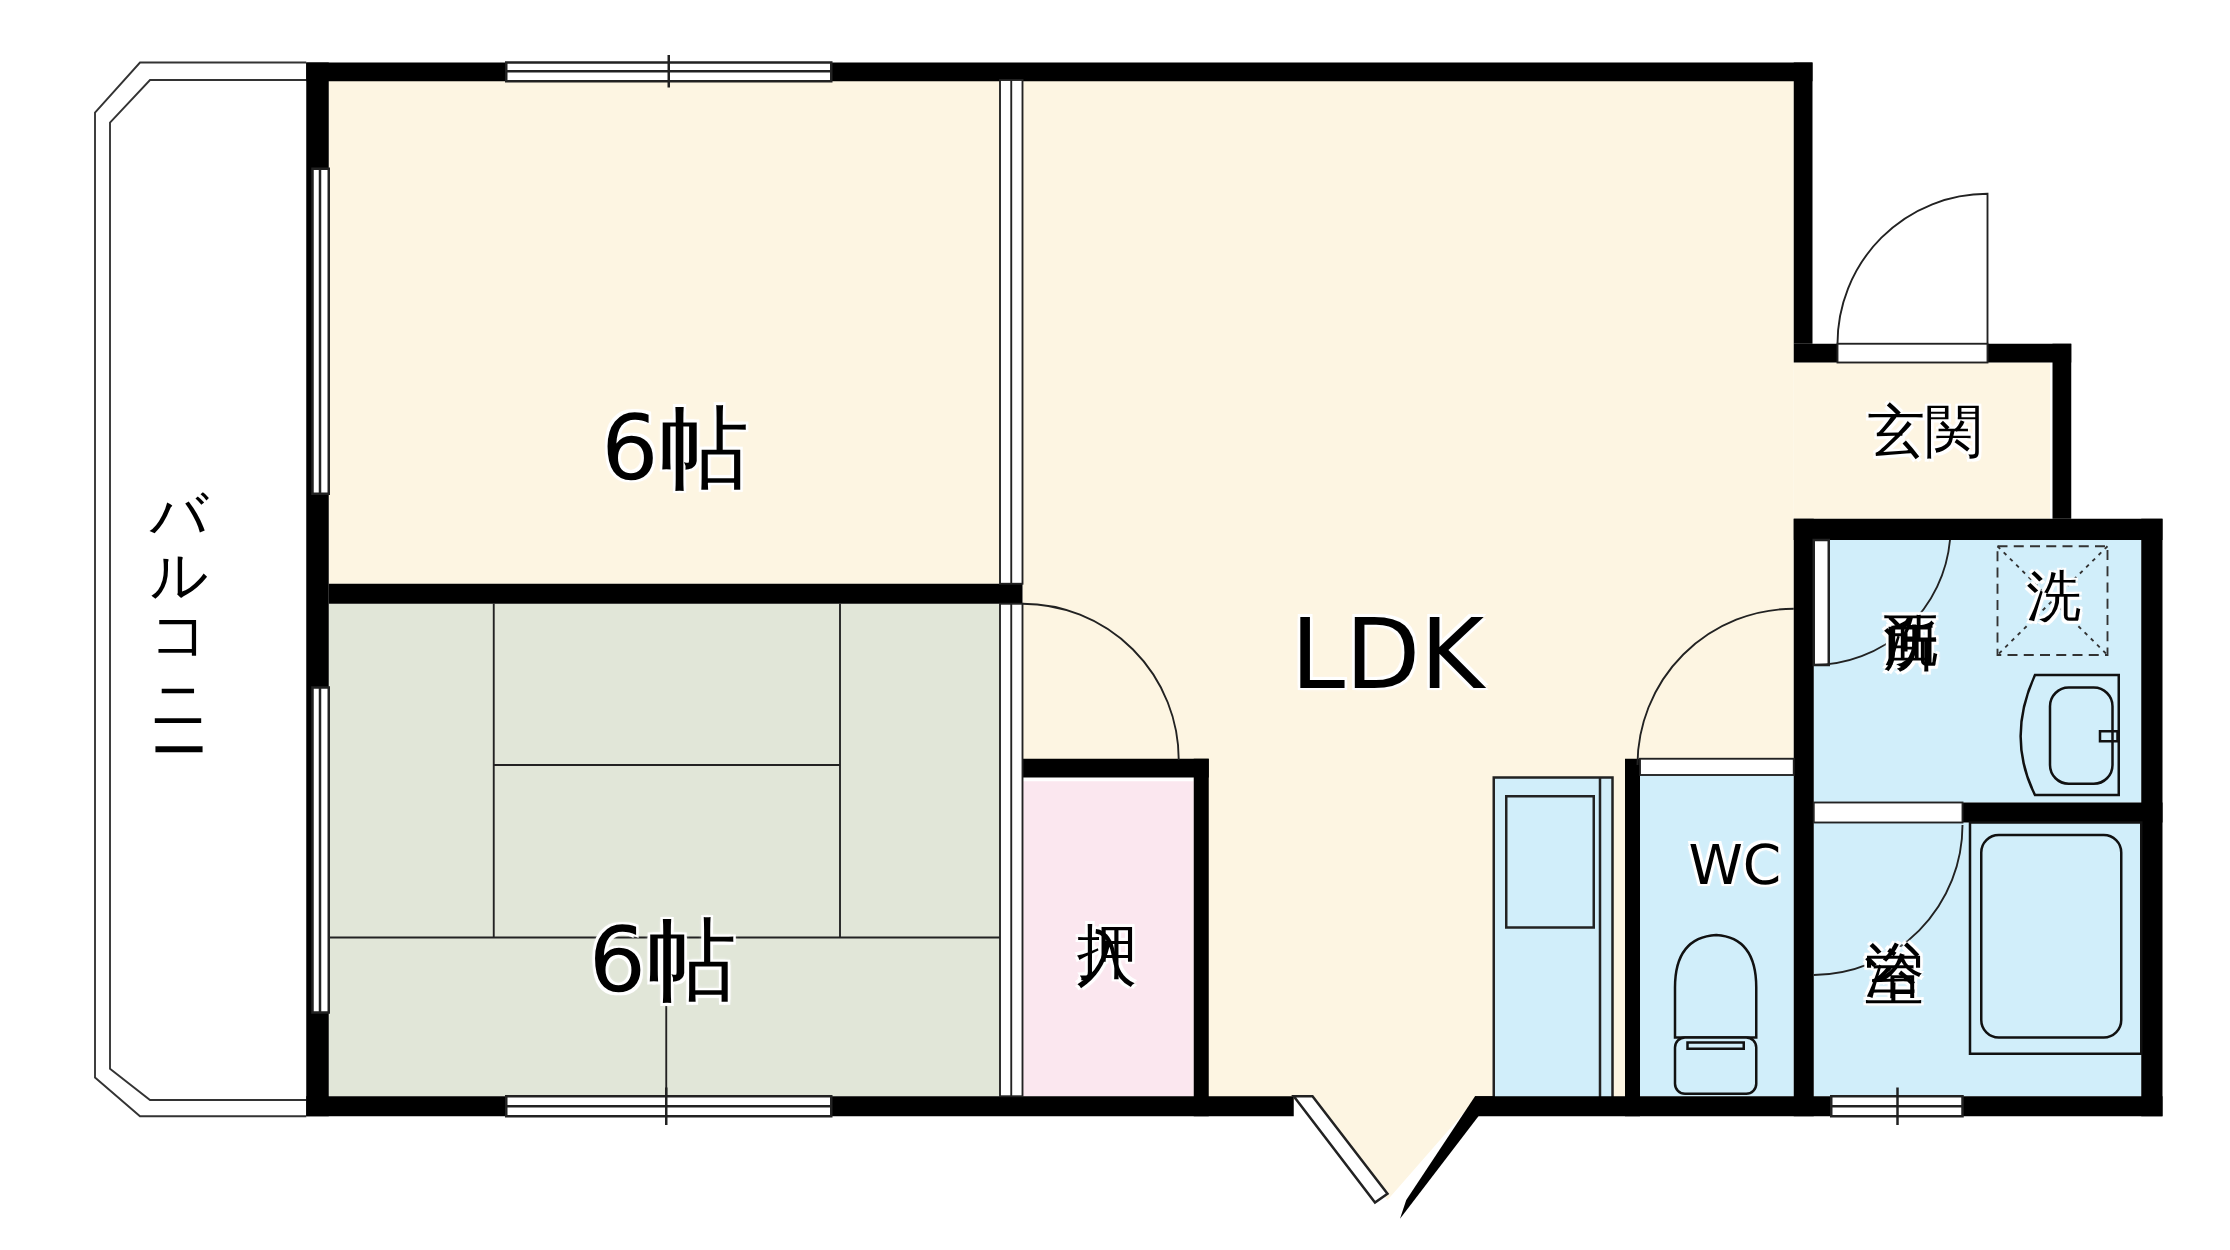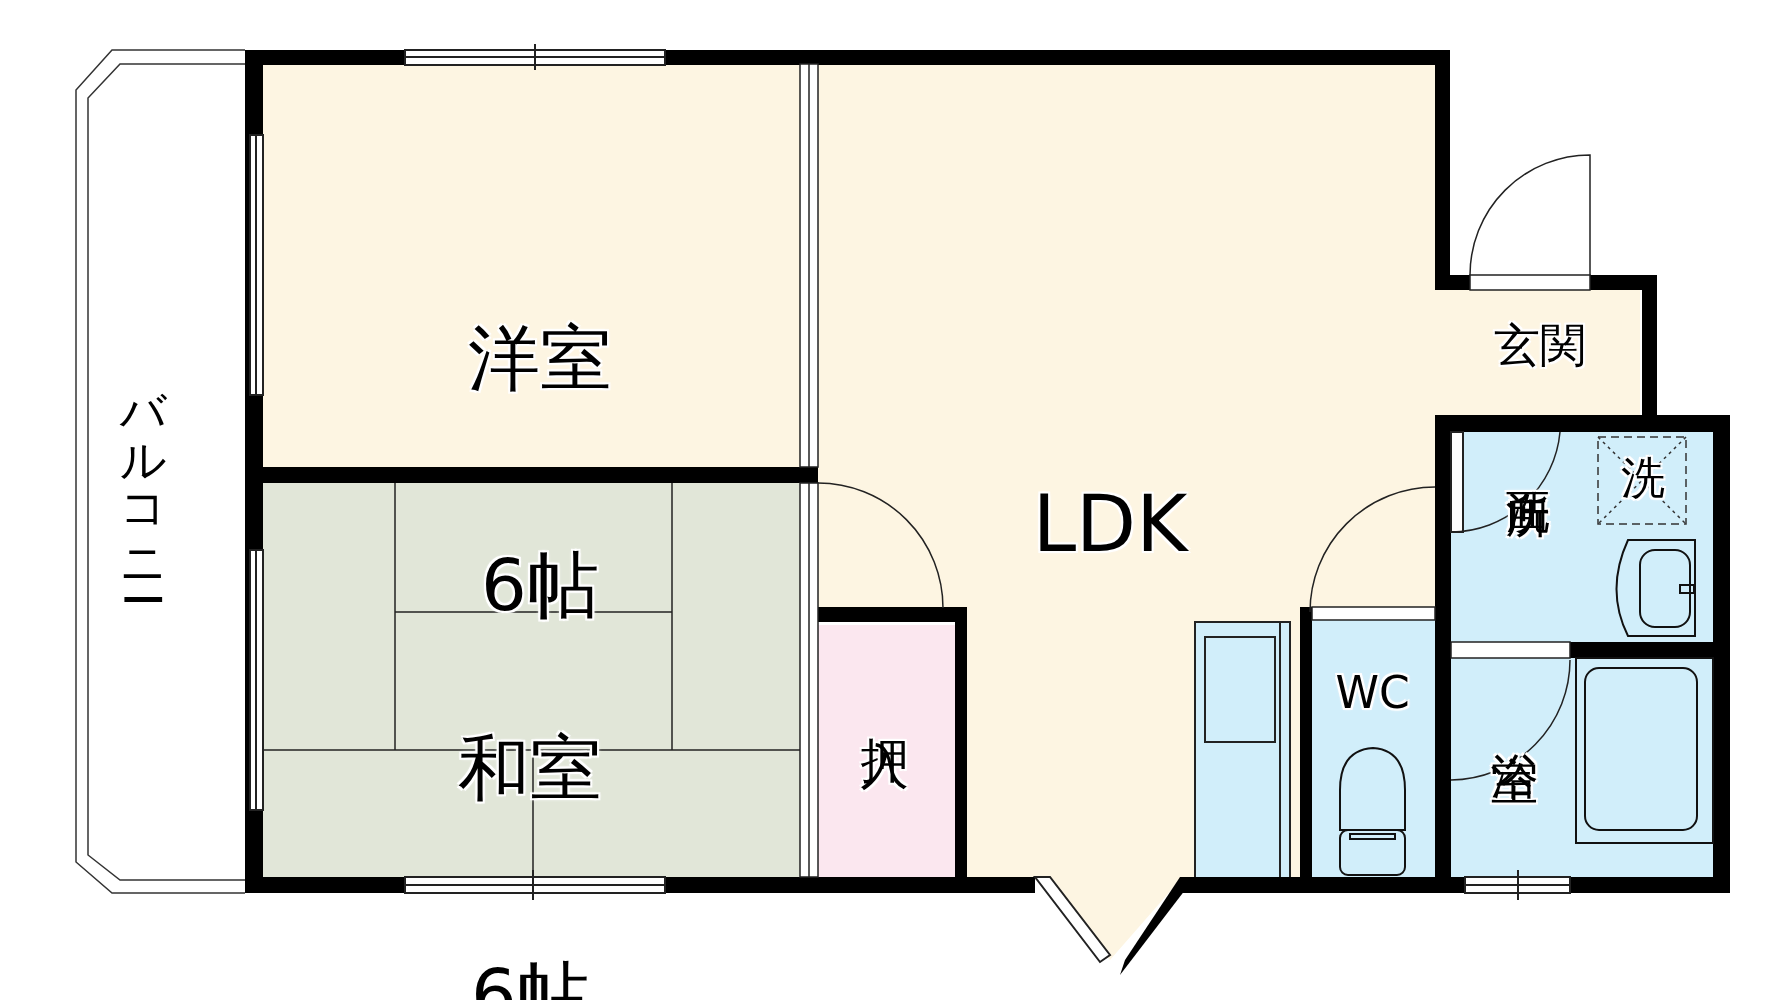--- a/index.html
+++ b/index.html
@@ -109,29 +109,27 @@
     <rect x="1585" y="668" width="112" height="162" rx="14"></rect>
   </g>
   <g fill="#d1eefa" stroke="#111" stroke-width="2">
     <path d="M1340 830 L1340 790 Q1340 750 1373 748 Q1405 750 1405 790 L1405 830 Z"></path>
     <rect x="1340" y="830" width="65" height="45" rx="8"></rect>
     <rect x="1350" y="834" width="45" height="5"></rect>
   </g>
 </svg>
 
 <div class="label" style="left:420px;top:170px;width:240px;font-size:72px;">
-  <div>洋室</div>
   <div>6帖</div>
 </div>
 <div class="label" style="left:410px;top:580px;width:240px;font-size:72px;">
-  <div>和室</div>
   <div>6帖</div>
 </div>
 <div class="label" style="left:990px;top:320px;width:240px;font-size:78px;">
   <div>LDK</div>
 </div>
 <div class="label" style="left:1475px;top:322px;width:130px;font-size:46px;font-family:Liberation Serif, serif;">玄関</div>
 <div class="label vert" style="left:1505px;top:455px;font-size:44px;">洗面所</div>
 <div class="label" style="left:1605px;top:455px;width:76px;font-size:44px;">洗</div>
 <div class="label vert" style="left:860px;top:700px;font-size:48px;">押入</div>
-<div class="label" style="left:1320px;top:670px;width:105px;font-size:44px;">WC</div>
+<div class="label" style="left:1320px;top:670px;width:105px;font-size:44px;text-align:right;">WC</div>
 <div class="label vert" style="left:1490px;top:715px;font-size:48px;">浴室</div>
 <div class="label vert" style="left:120px;top:360px;font-size:46px;">バルコニー</div>
 
 </body></html>

